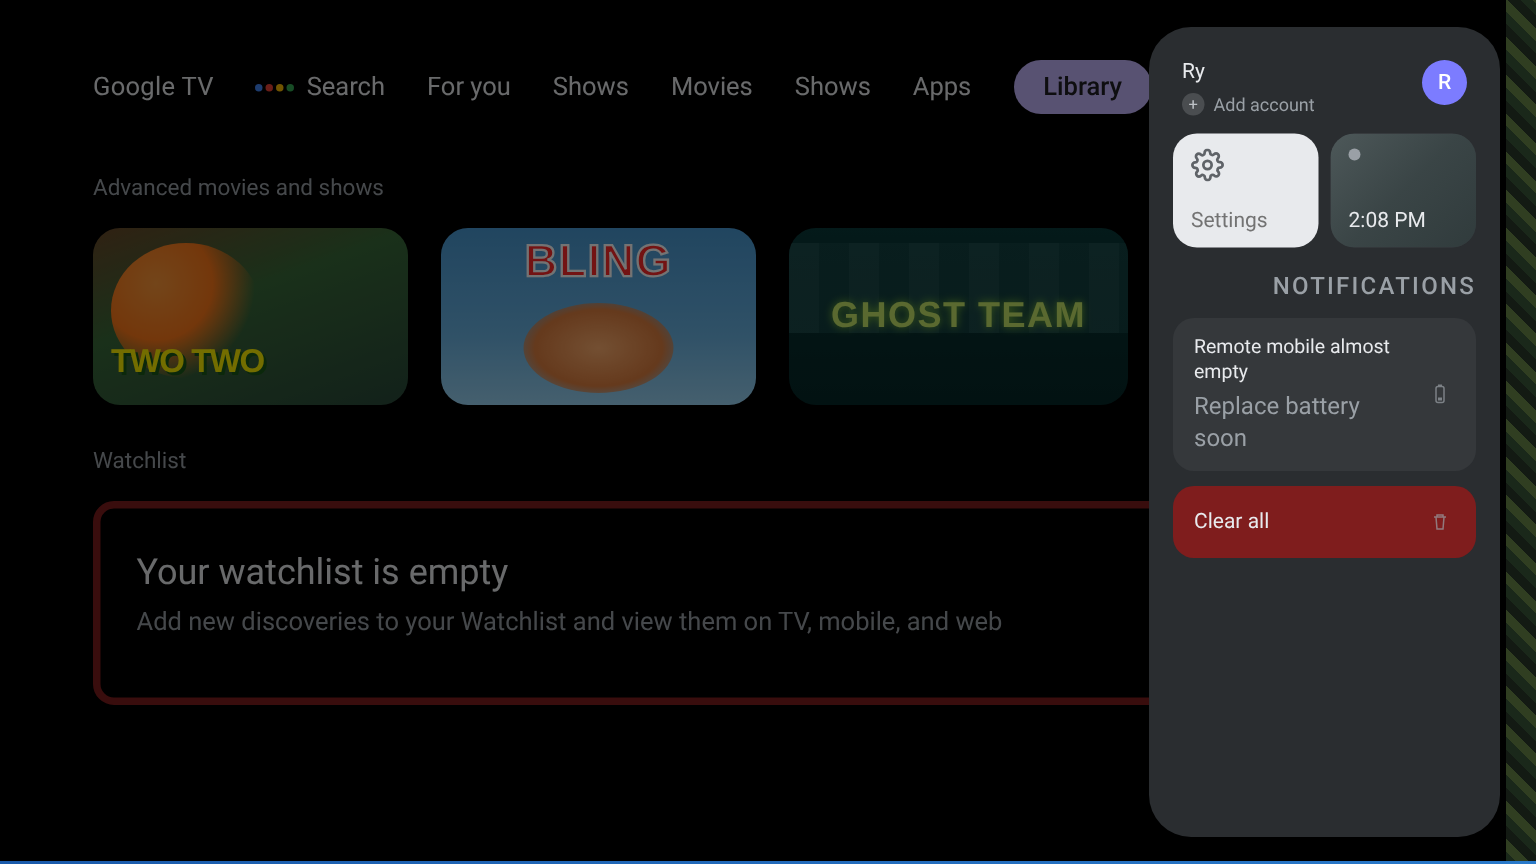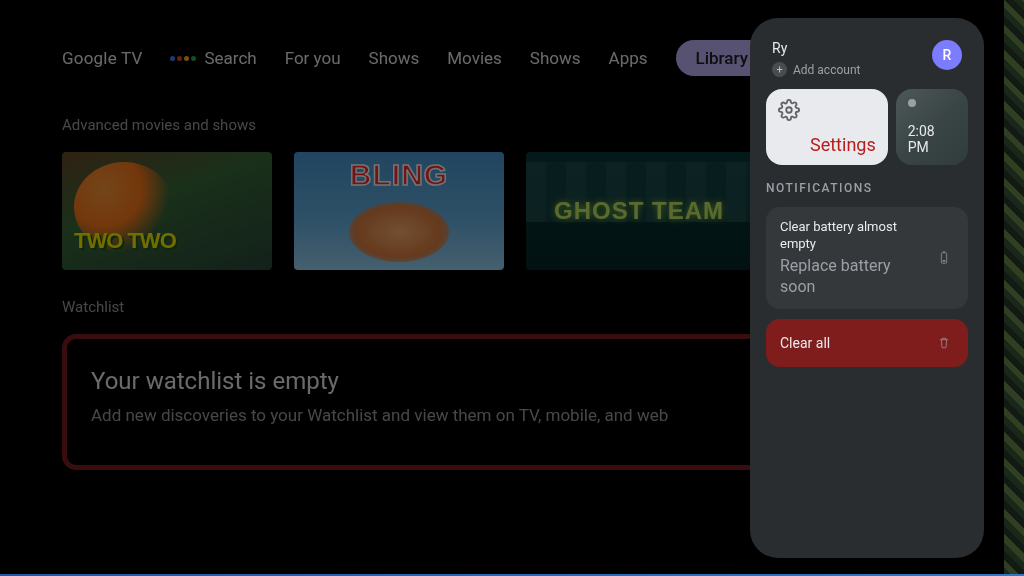--- a/index.html
+++ b/index.html
@@ -69,21 +69,21 @@
     margin-bottom: 18px;
   }
   .row {
     display: flex;
     gap: 22px;
     margin-bottom: 28px;
   }
   .poster {
     width: 210px;
     height: 118px;
-    border-radius: 4px;
+    border-radius: 18px;
     position: relative;
     overflow: hidden;
     flex-shrink: 0;
   }
   .poster1 {
     background: linear-gradient(160deg,#6b4a2a 0%,#3a6b3a 40%,#2a4a3a 100%);
   }
   .poster1::before {
     content:"";
     position:absolute;
@@ -154,21 +154,21 @@
   }
   .wl-sub {
     font-size: 17px;
     color: #9aa0a6;
   }
 
   
   .panel {
     position: absolute;
     top: 18px;
-    right: 40px;
+    right: 24px;
     width: 234px;
     height: 540px;
     background: #2a2d30;
     border-radius: 28px;
     padding: 16px;
     z-index: 10;
     color: #e8eaed;
   }
   .account-row {
     display:flex;
@@ -208,43 +208,43 @@
     justify-content:space-between;
     cursor:pointer;
   }
   .tile-settings {
     background:#e8eaed;
     color:#202124;
   }
   .tile-settings .gear {
     width:22px; height:22px;
   }
-  .tile-settings-label { font-size:18px; color:#b91c1c;margin-left:32px; }
+  .tile-settings-label { font-size:14px; color:#737373; }
   .tile-clock {
     background:#3a3d40;
     position:relative;
     overflow:hidden;
   }
   .tile-clock::before{
     content:"";
     position:absolute;
     inset:0;
     background:linear-gradient(135deg,#5a6a6a 0%,#3a4a4a 50%,#2a3a3a 100%);
     opacity:0.6;
   }
   .clock-dot {
     width:8px;height:8px;border-radius:50%;background:#9aa0a6;
     position:relative;z-index:1;
   }
   .clock-time {
     font-size:14px;color:#e8eaed;position:relative;z-index:1;
   }
   .notif-header {
-    text-align:left;
-    font-size:12px;
+    text-align:right;
+    font-size:16px;
     letter-spacing:1.5px;
     color:#9aa0a6;
     margin:6px 0 12px;
     font-weight:500;
   }
   .notif {
     background:#35383b;
     border-radius:14px;
     padding:12px 14px;
     margin-bottom:10px;
@@ -359,21 +359,21 @@
     <div class="tile tile-clock">
       <div class="clock-dot"></div>
       <div class="clock-time">2:08 PM</div>
     </div>
   </div>
 
   <div class="notif-header">NOTIFICATIONS</div>
 
   <div class="notif">
     <div class="notif-text">
-      <div class="notif-title">Clear battery almost empty</div>
+      <div class="notif-title">Remote mobile almost empty</div>
       <div class="notif-sub">Replace battery soon</div>
     </div>
     <div class="notif-icon">
       <svg viewBox="0 0 24 24" width="16" height="16" fill="#9aa0a6">
           <rect x="8" y="4" width="8" height="16" rx="2" fill="none" stroke="#9aa0a6" stroke-width="1.5"></rect>
           <rect x="10" y="2" width="4" height="2" fill="#9aa0a6"></rect>
           <rect x="10" y="15" width="4" height="3" fill="#9aa0a6"></rect>
         </svg>
     </div>
   </div>

